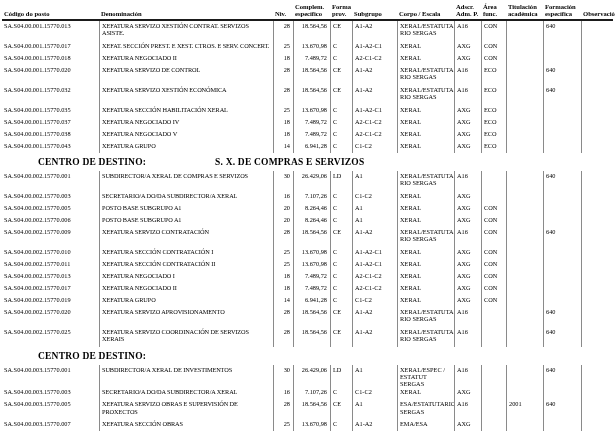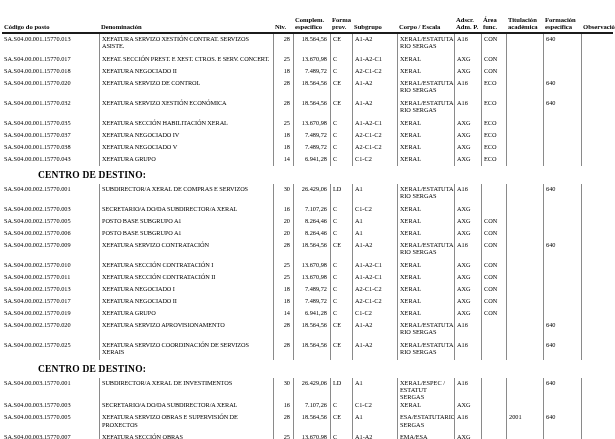--- a/index.html
+++ b/index.html
@@ -1,17 +1,17 @@
 <!DOCTYPE html>
 <html><head>
 <meta charset="utf-8">
 <style>
   html,body{margin:0;padding:0;background:#fff;}
   body{width:615px;height:439px;overflow:hidden;font-family:"Liberation Serif",serif;color:#000;}
-  .page{width:615px;height:439px;position:relative;padding-top:16px;box-sizing:border-box;}
+  .page{width:615px;height:439px;position:relative;padding-top:3px;box-sizing:border-box;}
   .grid{display:grid;grid-template-columns:97px 174px 20px 37px 22px 45px 57px 27px 25px 37px 38px 36px;width:611px;margin-left:2px;}
   .hdr{align-items:end;border-bottom:2px solid #1b1b1b;padding-bottom:1px;}
   .hcell{font-size:6.6px;font-weight:bold;line-height:1.12;padding:0 2px;}
   .hcell.num{text-align:left;}
   .hl{display:block;}
   .cell{font-size:6.3px;line-height:1.15;padding:1px 2px 0 2px;border-left:1px solid #8a8a8a;min-height:100%;box-sizing:border-box;}
   .cell:first-child{border-left:none;}
   .cell.last{border-right:1px solid #8a8a8a;}
   .cell.r{text-align:right;padding-right:3px;}
   .rrow{min-height:12px;}
@@ -203,20 +203,21 @@
     <div class="cell"><span>XERAL</span><span class="corpo-l2"></span></div>
     <div class="cell">AXG</div>
     <div class="cell">ECO</div>
     <div class="cell"></div>
     <div class="cell"></div>
     <div class="cell last"></div>
   </div>
 
   <div class="sec-head">
     <span class="sec-label">CENTRO DE DESTINO:</span>
+    <span class="sec-value">S. X. DE COMPRAS E SERVIZOS</span>
   </div>
 
   <div class="grid rrow tall">
     <div class="cell">SA.S04.00.002.15770.001</div>
     <div class="cell denom">SUBDIRECTOR/A XERAL DE COMPRAS E SERVIZOS</div>
     <div class="cell r">30</div>
     <div class="cell r">26.429,06</div>
     <div class="cell">LD</div>
     <div class="cell">A1</div>
     <div class="cell"><span>XERAL/ESTATUTA</span><span class="corpo-l2">RIO SERGAS</span></div>

